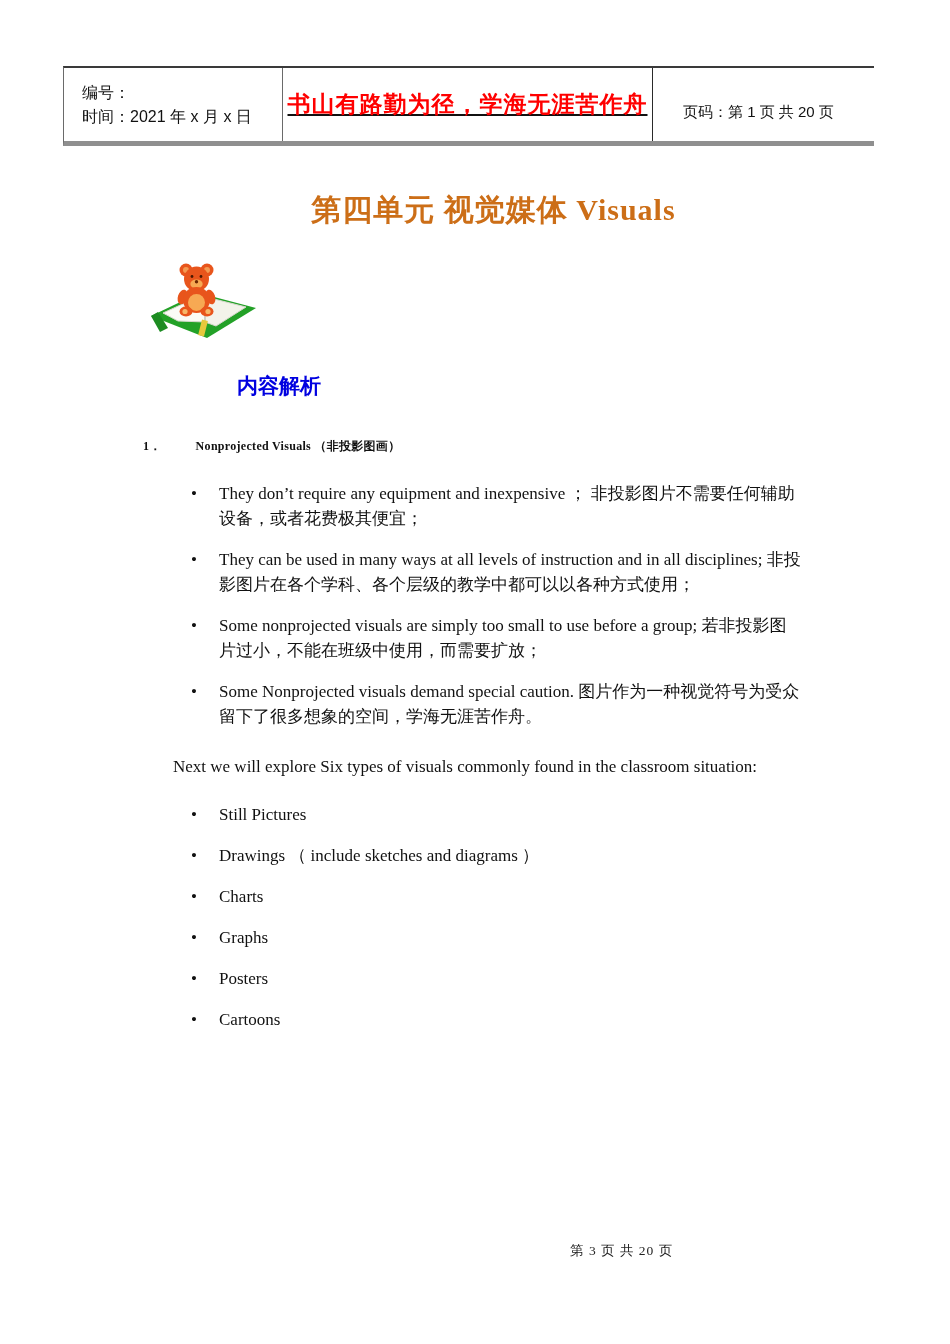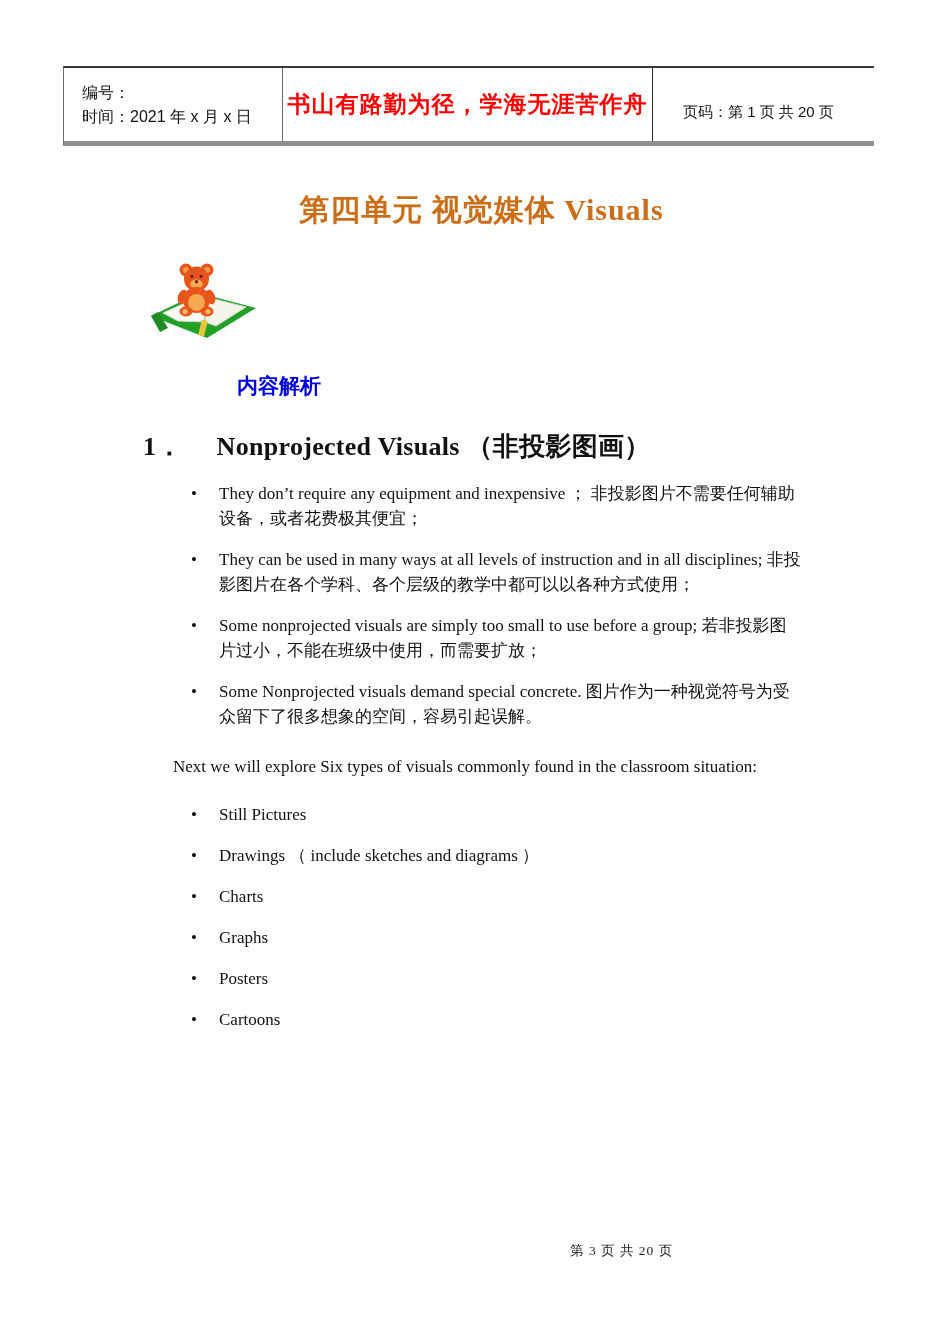--- a/index.html
+++ b/index.html
@@ -39,40 +39,41 @@
     padding: 6px 10px 6px 18px;
     font-family: "Liberation Sans", "DejaVu Sans", sans-serif;
     font-size: 16px;
     line-height: 24px;
   }
   .cell-middle {
     width: 370px;
     border-right: 1px solid #2a2a2a;
     align-items: center;
     padding: 4px 6px;
+    text-decoration: underline;
   }
   .motto {
     color: #ff0000;
     font-weight: bold;
     font-size: 23px;
     letter-spacing: 1px;
     white-space: nowrap;
   }
   .cell-right {
     flex: 1;
     padding: 22px 8px 6px 30px;
     font-family: "Liberation Sans", "DejaVu Sans", sans-serif;
     font-size: 15px;
   }
 
   
   .doc-title {
     position: absolute;
     top: 190px;
-    left: 69px;
+    left: 81px;
     width: 825px;
     text-align: center;
     font-size: 30px;
     font-weight: bold;
     color: #cc6e17;
     letter-spacing: 1px;
   }
 
   
   .bear-icon {
@@ -96,21 +97,21 @@
   
   .body-area {
     position: absolute;
     left: 143px;
     top: 434px;
     width: 676px;
     font-size: 17px;
     line-height: 25px;
   }
   .section-heading {
-    font-size: 26px;
+    font-size: 12px;
     font-weight: bold;
     margin: 0 0 0 0;
     letter-spacing: 0.3px;
   }
   .section-heading .h-num { margin-right: 34px; }
   .intro-para {
     margin: 34px 0 0 0;
     text-indent: 30px;
   }
   ul.bullets {
@@ -205,21 +206,21 @@
   <div class="body-area">
     <h2 class="section-heading">
       <span class="h-num">1．</span><span>Nonprojected Visuals （非投影图画）</span>
     </h2>
 
 
     <ul class="bullets">
         <li>They don’t require any equipment and inexpensive ； 非投影图片不需要任何辅助设备，或者花费极其便宜；</li>
         <li>They can be used in many ways at all levels of instruction and in all disciplines; 非投影图片在各个学科、各个层级的教学中都可以以各种方式使用；</li>
         <li>Some nonprojected visuals are simply too small to use before a group; 若非投影图片过小，不能在班级中使用，而需要扩放；</li>
-        <li>Some Nonprojected visuals demand special concrete. 图片作为一种视觉符号为受众留下了很多想象的空间，容易引起误解。</li>
+        <li>Some Nonprojected visuals demand special caution. 图片作为一种视觉符号为受众留下了很多想象的空间，学海无涯苦作舟。</li>
       </ul>
 
     <p class="next-para">Next we will explore Six types of visuals commonly found in the classroom situation:</p>
 
     <ul class="bullets types">
         <li>Still Pictures</li>
         <li>Drawings （ include sketches and diagrams ）</li>
         <li>Charts</li>
         <li>Graphs</li>
         <li>Posters</li>

